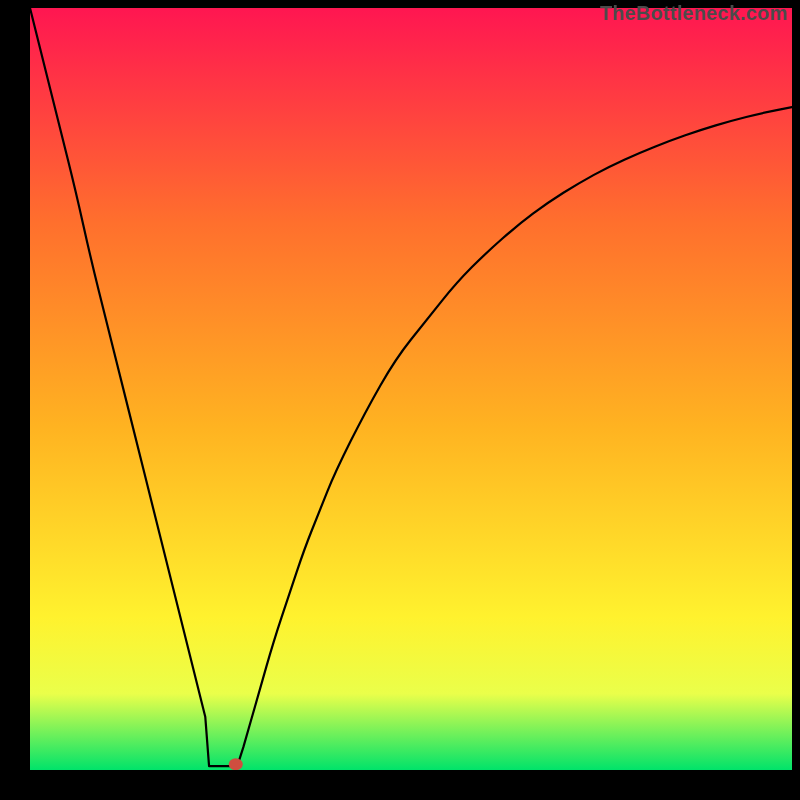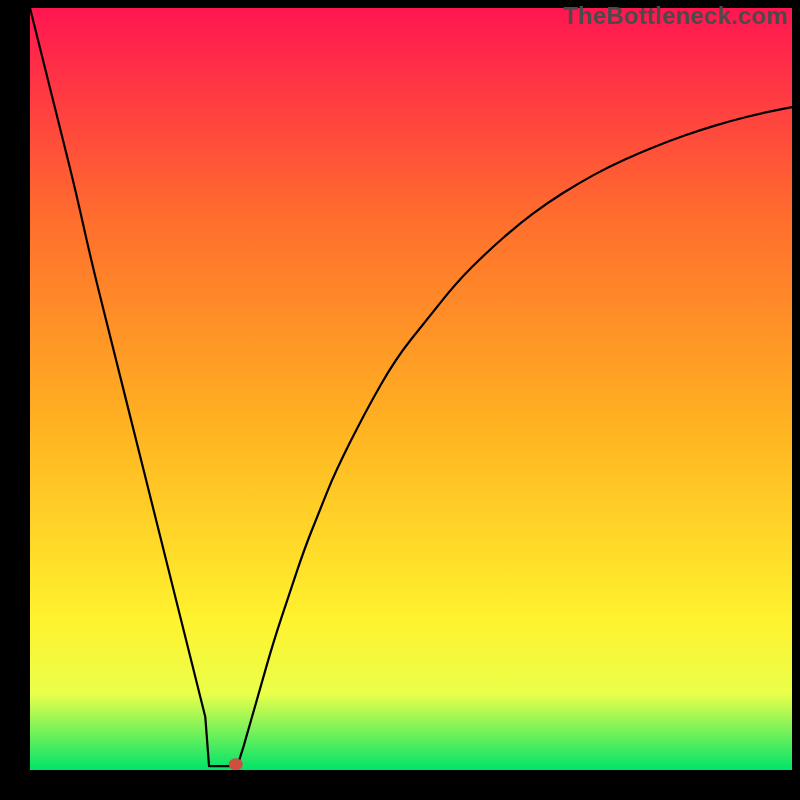--- a/index.html
+++ b/index.html
@@ -24,21 +24,21 @@
     top: 8px;
     width: 762px;
     height: 762px;
     overflow: hidden;
   }
   .watermark {
     position: absolute;
     top: 2px;
     right: 12px;
     font-family: Arial, Helvetica, sans-serif;
-    font-size: 24px;
+    font-size: 20px;
     color: #4b4b4b;
     font-weight: 600;
     letter-spacing: 0.2px;
     user-select: none;
   }
   svg { display: block; }
 </style>
 </head>
 <body>
 

